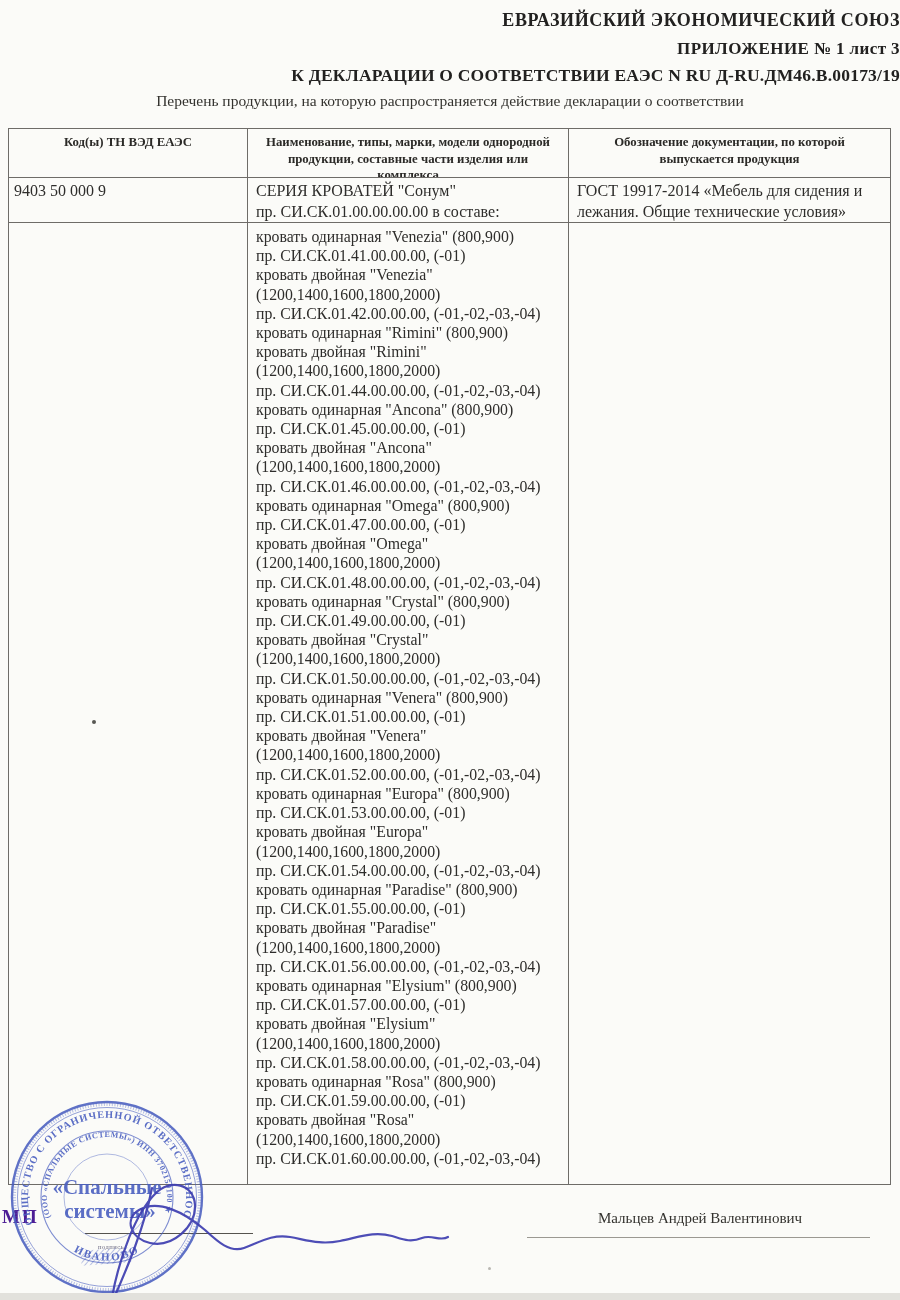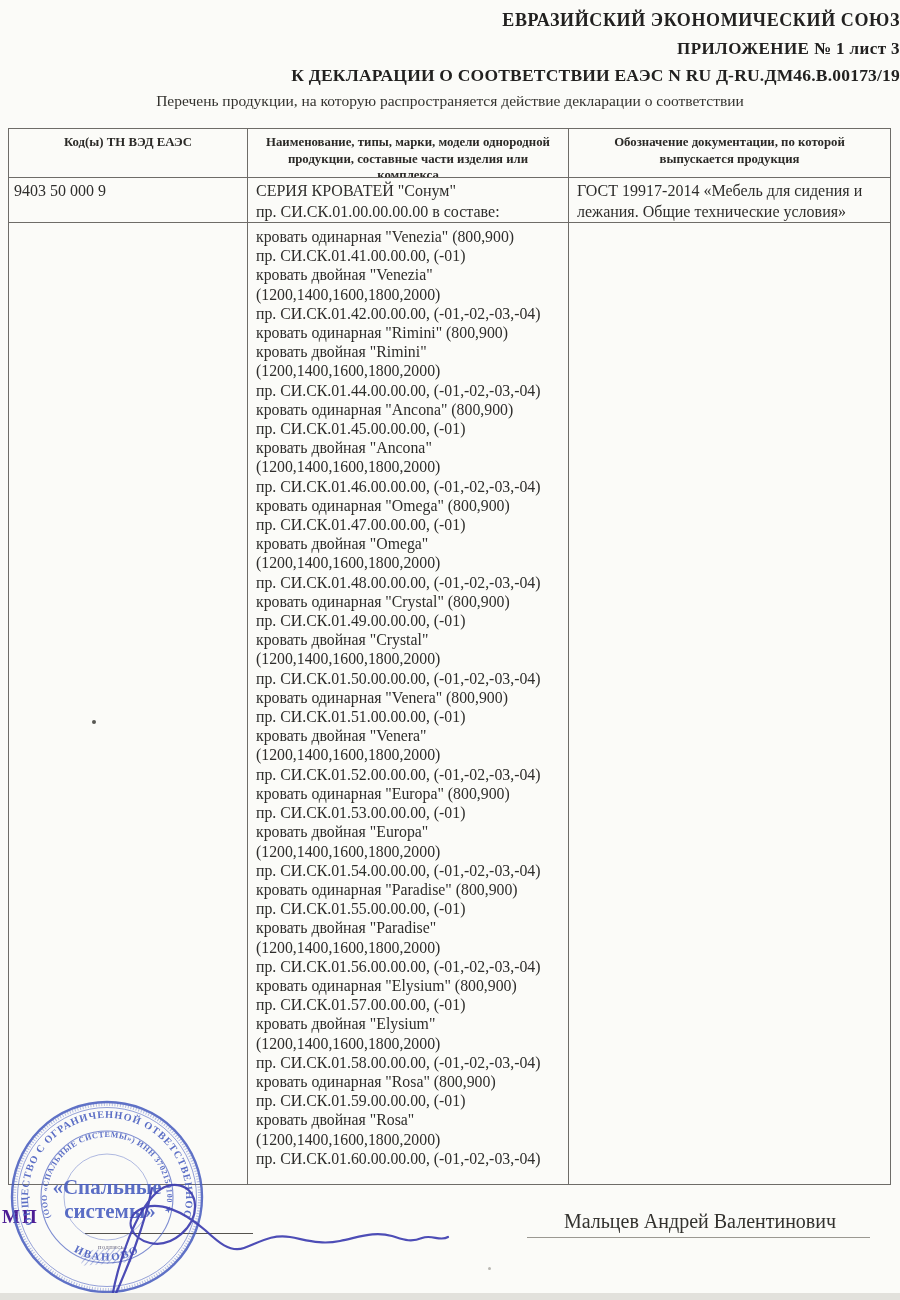--- a/index.html
+++ b/index.html
@@ -33,21 +33,21 @@
   .row-first .cell{font-size:16px;line-height:21px;padding:2px 6px 0 8px;}
   .row-first .cell.code{padding-left:5px;}
   .row-list{flex:1;}
   .row-list .cell{padding:4px 4px 0 8px;}
   .product-lines .line{font-size:15.8px;line-height:19.2px;white-space:nowrap;}
   .name-lines div{white-space:nowrap;}
   
   .mp-label{left:2px;top:1206px;font-size:19px;font-weight:bold;letter-spacing:2px;color:#4c1d95;}
   .sign-line-left{left:85px;top:1233px;width:168px;border-top:1.4px solid #55534e;}
   .sign-label-left{left:98px;top:1243px;width:60px;font-size:6.5px;color:#6a6880;letter-spacing:.5px;}
-  .signer-name{left:520px;top:1210px;width:360px;text-align:center;font-size:20px;color:#33322e;}
+  .signer-name{left:520px;top:1210px;width:360px;text-align:center;font-size:15px;color:#33322e;}
   .fio-line{left:527px;top:1237px;width:343px;border-top:1px solid #9b9992;}
   .fio-label{left:527px;top:1311px;width:343px;text-align:center;font-size:8.5px;color:#55534e;letter-spacing:.5px;}
   .speck{left:92px;top:720px;width:4px;height:4px;background:#3a3935;border-radius:50%;opacity:.85;}
   .speck2{left:488px;top:1267px;width:3px;height:3px;background:#b9b8b2;border-radius:50%;}
   .scan-edge-bottom{left:0;top:1293px;width:900px;height:7px;background:#e2e1dc;}
   .stamp-svg{left:7px;top:1097px;}
   .sig-svg{left:80px;top:1150px;}
 </style>
 </head>
 <body>

